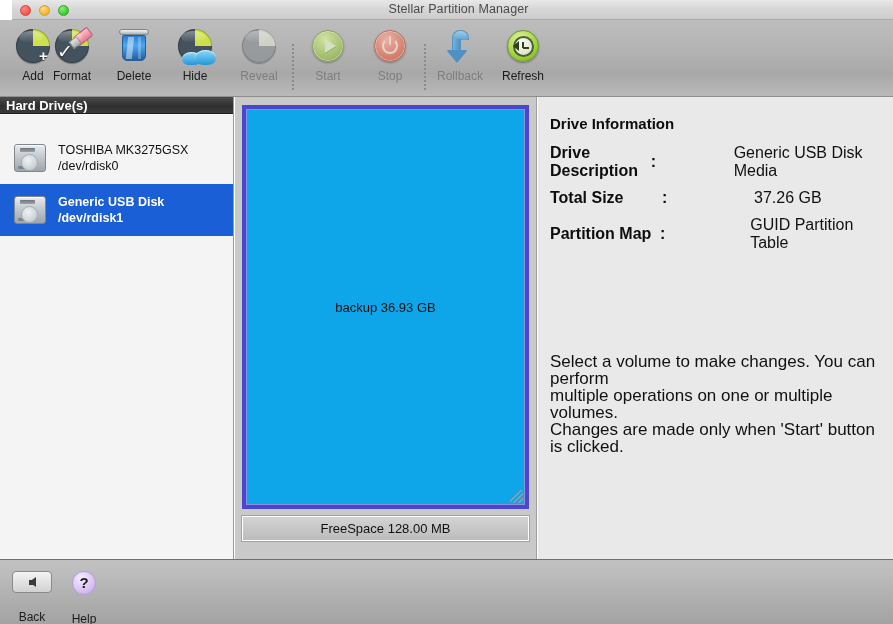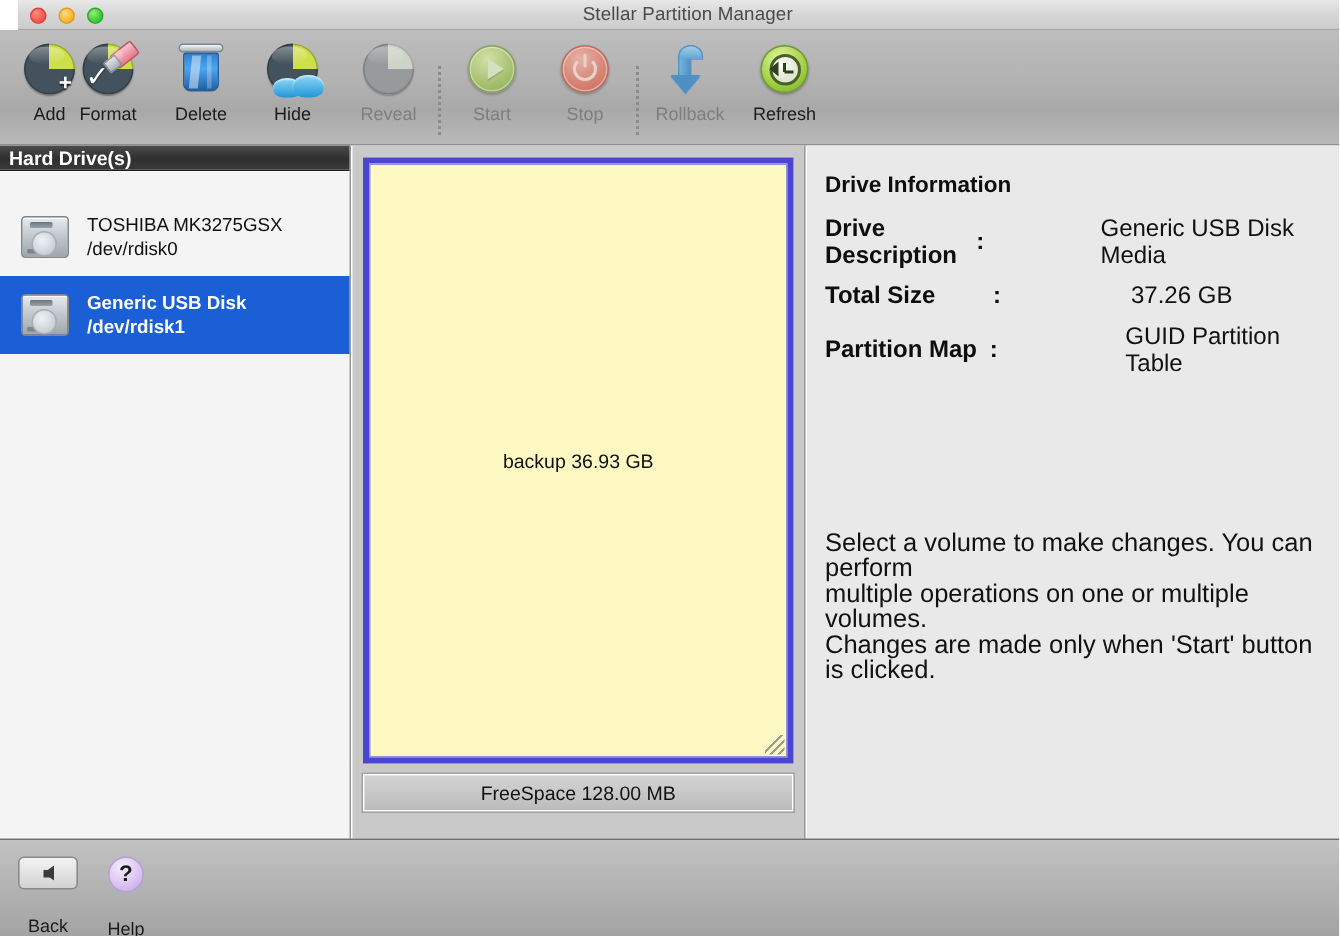--- a/index.html
+++ b/index.html
@@ -390,21 +390,21 @@
     left: 235px; top: 97px;
     width: 302px; height: 462px;
     background: #c9c9c9;
     box-sizing: border-box;
     border-right: 1px solid #9e9e9e;
   }
   .disk-box {
     position: absolute;
     left: 7px; top: 8px;
     width: 287px; height: 404px;
-    background: #fef9c3;
+    background: #0ea5e9;
     border: 4px solid #4b46cf;
     box-sizing: border-box;
     box-shadow: 0 0 0 1px #8f8fe0 inset;
     display: flex;
     align-items: center;
     justify-content: center;
     cursor: default;
   }
   .disk-label {
     font-size: 13px;

